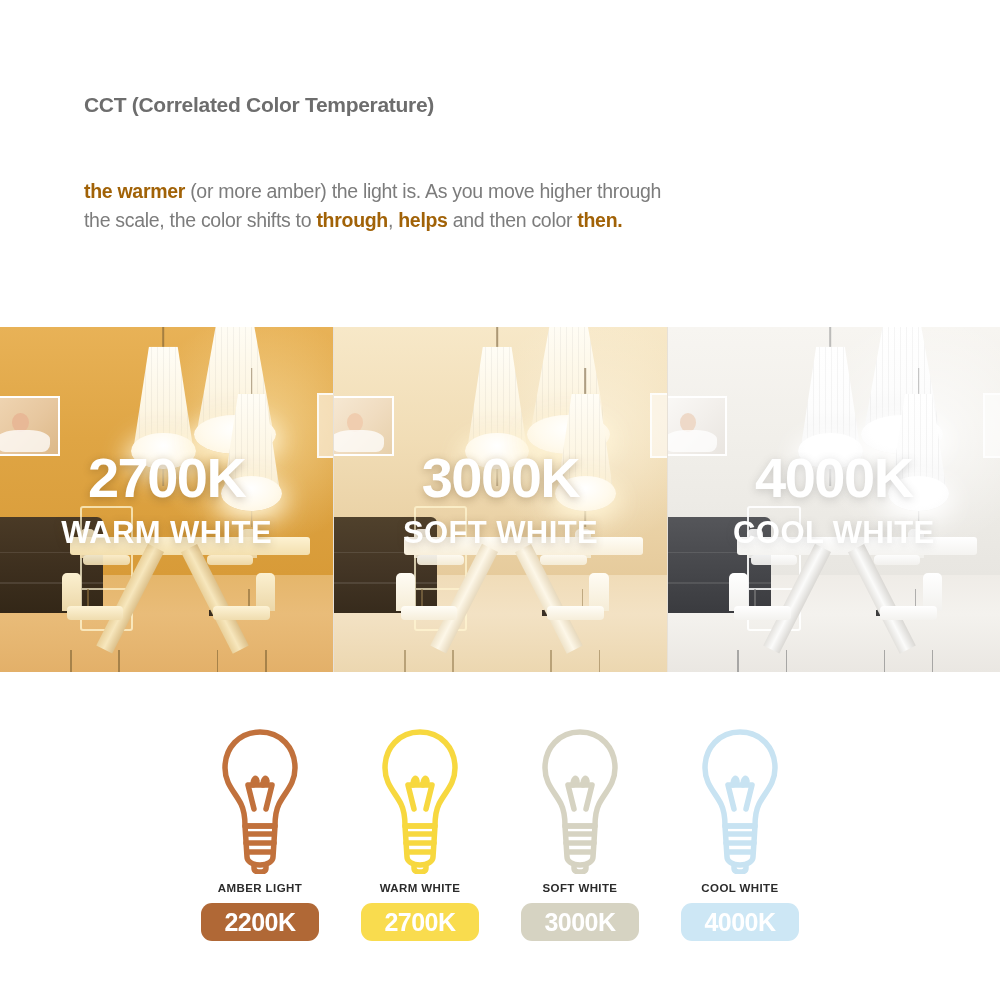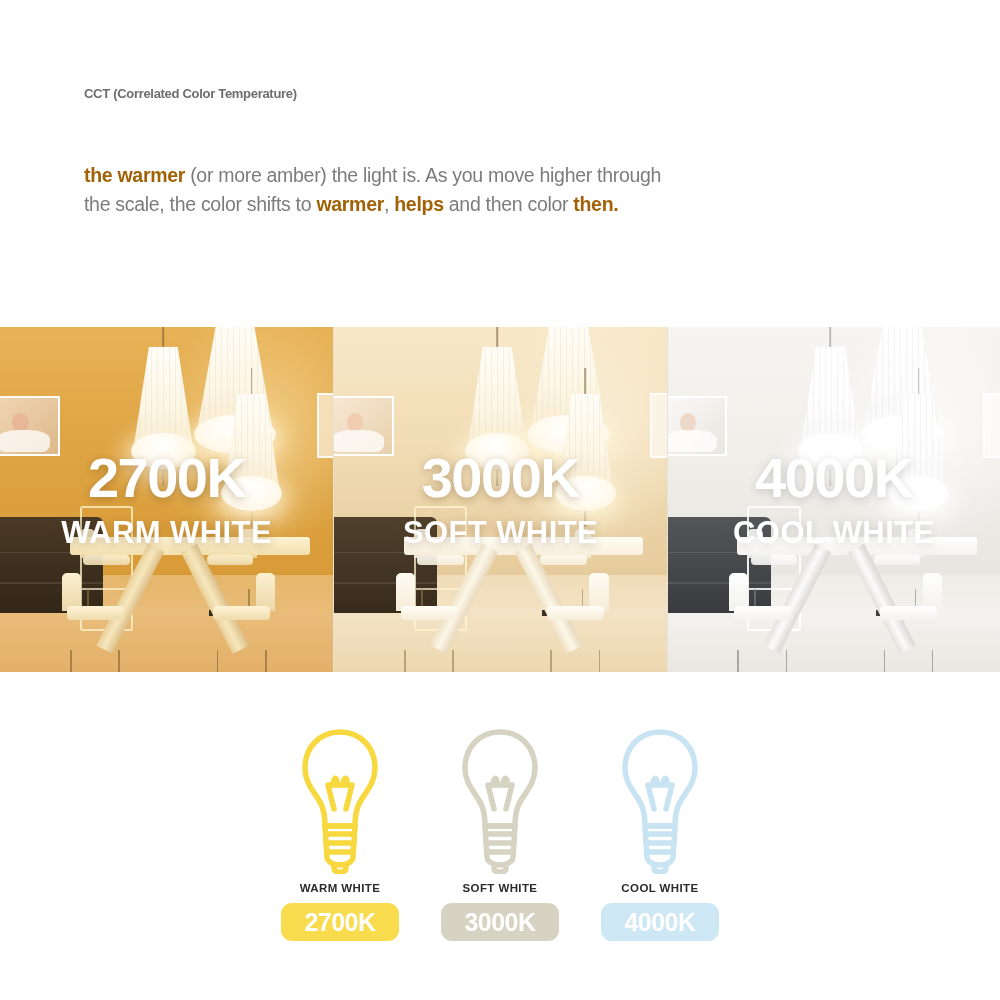--- a/index.html
+++ b/index.html
@@ -15,24 +15,24 @@
   
   .header { padding:58px 0 0 84px; }
   .title {
     font-size:47px;
     font-weight:bold;
     color:#5a5a5a;
     letter-spacing:-0.8px;
     line-height:1.06;
   }
   .subtitle {
-    font-size:13px;
+    font-size:21px;
     font-weight:bold;
     color:#6d6d6d;
-    margin-top:28px;
+    margin-top:35px;
     letter-spacing:-0.3px;
   }
   .para {
     font-size:19.5px;
     color:#7c7c7c;
     line-height:1.49;
     letter-spacing:-0.3px;
     margin-top:2px;
   }
   .para b { color:#a16207; font-weight:bold; }
@@ -311,21 +311,21 @@
 </style>
 </head>
 <body>
 
 <div class="header">
   <div class="subtitle">CCT (Correlated Color Temperature)</div>
   <p class="para">
     <br>
     <br>
     <b>the warmer</b><span> (or more amber) the light is.  As you move higher through</span><br>
-    <span>the scale, the color shifts to</span> <b>warmer</b><span>, </span><b>helps</b><span> and then color </span><b>then.</b>
+    <span>the scale, the color shifts to</span> <b>through</b><span>, </span><b>helps</b><span> and then color </span><b>then.</b>
   </p>
 </div>
 
 <div class="strip">
 
   <div class="panel p1">
     <div class="wall"></div>
     <div class="floor"></div>
     <div class="glow"></div>
     <div class="frame">
@@ -519,20 +519,34 @@
     <div class="overlay">
       <div class="kelvin">4000K</div>
       <div class="cname">COOL WHITE</div>
     </div>
   </div>
 
 </div>
 
 <div class="bulbs">
 
+  <div class="bulb-col">
+    <svg class="bulb-svg" viewBox="0 0 86 148">
+      <g fill="none" stroke="#c1713c" stroke-width="5.5" stroke-linecap="round" stroke-linejoin="round">
+        <path d="M43 6 C22 6 8 22 8 42 C8 58 18 66 24 78 C28 86 28 94 28 100 L58 100 C58 94 58 86 62 78 C68 66 78 58 78 42 C78 22 64 6 43 6 Z"></path>
+        <path d="M31 59 L37 83 M55 59 L49 83 M31 59 L55 59"></path>
+        <path d="M36 59 C36 53 39 50 40 55 M46 59 C46 53 49 50 50 55"></path>
+        <path d="M29 108 L57 108 M29 117 L57 117 M31 126 L55 126"></path>
+        <path d="M28 100 L58 100 L56 131 C56 135 51 139 43 139 C35 139 30 135 30 131 Z"></path>
+        <path d="M37 139 L37 142 C37 145 40 146 43 146 C46 146 49 145 49 142 L49 139"></path>
+      </g>
+    </svg>
+    <div class="bulb-label">AMBER LIGHT</div>
+    <div class="badge" style="background: rgb(176, 104, 54); color: rgb(255, 255, 255);">2200K</div>
+  </div>
 
   <div class="bulb-col">
     <svg class="bulb-svg" viewBox="0 0 86 148">
       <g fill="none" stroke="#f7d83f" stroke-width="5.5" stroke-linecap="round" stroke-linejoin="round">
         <path d="M43 6 C22 6 8 22 8 42 C8 58 18 66 24 78 C28 86 28 94 28 100 L58 100 C58 94 58 86 62 78 C68 66 78 58 78 42 C78 22 64 6 43 6 Z"></path>
         <path d="M31 59 L37 83 M55 59 L49 83 M31 59 L55 59"></path>
         <path d="M36 59 C36 53 39 50 40 55 M46 59 C46 53 49 50 50 55"></path>
         <path d="M29 108 L57 108 M29 117 L57 117 M31 126 L55 126"></path>
         <path d="M28 100 L58 100 L56 131 C56 135 51 139 43 139 C35 139 30 135 30 131 Z"></path>
         <path d="M37 139 L37 142 C37 145 40 146 43 146 C46 146 49 145 49 142 L49 139"></path>

